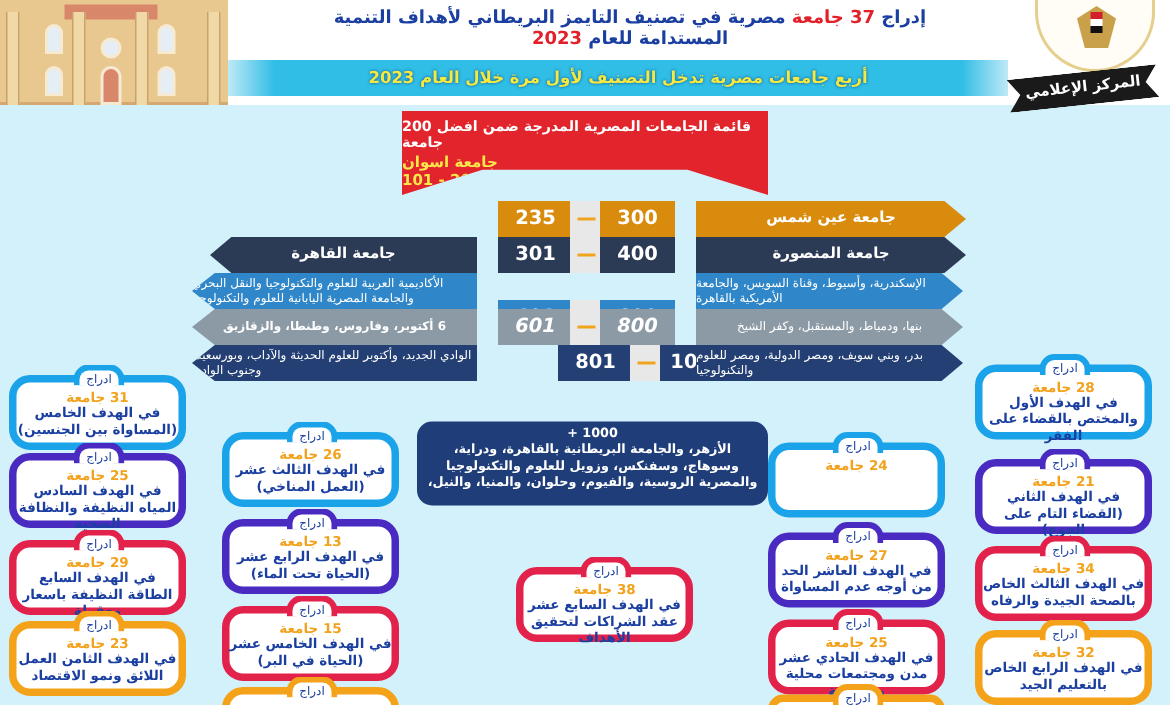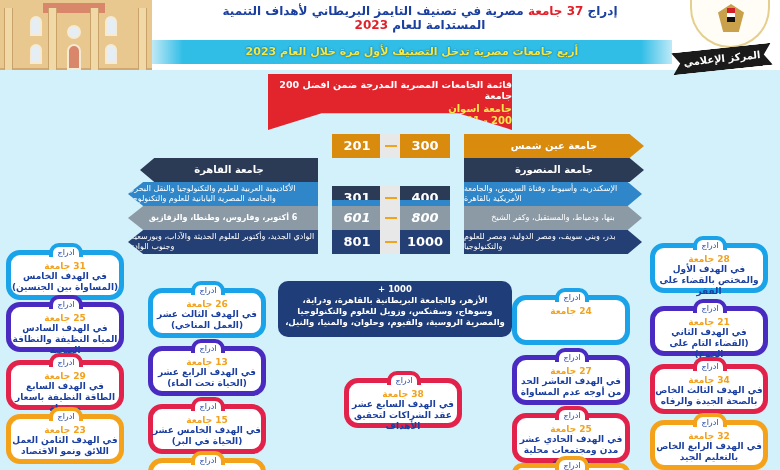--- a/index.html
+++ b/index.html
@@ -11,21 +11,21 @@
 .bldg .win{position:absolute;width:12px;height:20px;background:#e6eef5;border:2px solid #f6ead2;border-radius:6px 6px 0 0}
 .bldg .door{position:absolute;left:67px;top:44px;width:14px;height:26px;background:#d9876b;border:2px solid #f6ead2;border-radius:7px 7px 0 0}
 .bldg .oc{position:absolute;left:67px;top:25px;width:14px;height:14px;border-radius:50%;background:#e6eef5;border:2px solid #f6ead2}
 .header-title{position:absolute;left:200px;top:4px;width:440px;text-align:center;font-size:12px;font-weight:bold;color:#1b3fa0;direction:rtl}
 .header-title .red{color:#e1202a}
 .banner{position:absolute;left:152px;top:40px;width:520px;height:24px;background:linear-gradient(90deg,#bfe9f7 0%,#30bde6 6%,#30bde6 94%,#bfe9f7 100%);text-align:center;font-size:11px;font-weight:bold;color:#f4e842;line-height:24px;direction:rtl;text-shadow:0 0 2px #0a4d80}
 .emblem{position:absolute;left:690px;top:0;width:80px;height:48px;border:2px solid #e5cf8f;border-top:none;border-radius:0 0 40px 40px;background:#fffdf6}
 .emblem .eagle{position:absolute;left:26px;top:4px;width:26px;height:28px;background:#c9a14a;clip-path:polygon(50% 0,100% 30%,80% 100%,20% 100%,0 30%)}
 .emblem .flag{position:absolute;left:35px;top:8px;width:8px;height:14px;background:linear-gradient(#d21f2a 0 33%,#fff 33% 66%,#111 66%)}
 .ribbon{position:absolute;left:672px;top:48px;width:100px;height:22px;background:#1a1a1a;color:#fff;font-size:10px;font-weight:bold;text-align:center;line-height:22px;transform:rotate(-6deg);clip-path:polygon(0 0,100% 0,92% 50%,100% 100%,0 100%,8% 50%)}
-.list-head{position:absolute;left:268px;top:74px;width:244px;height:56px;background:#e2252d;clip-path:polygon(0 0,100% 0,100% 100%,78% 70%,22% 70%,0 100%);text-align:right;direction:rtl}
+.list-head{position:absolute;left:268px;top:74px;width:244px;height:56px;background:#e2252d;clip-path:polygon(0 0,100% 0,100% 100%,78% 70%,22% 70%,0 100%);text-align:left;direction:rtl}
 .list-head .t{font-size:9.5px;font-weight:bold;color:#fff;margin-top:5px}
 .list-head .u{font-size:10px;font-weight:bold;color:#f9e84a;margin-top:2px}
 .list-head .r{font-size:10px;font-weight:bold;color:#f9e84a;margin-top:1px;direction:ltr}
 .tier{position:absolute;left:318px;width:146px;height:24px}
 .tier .lo,.tier .hi{position:absolute;top:0;width:50px;height:24px;color:#fff;font-weight:bold;font-size:13px;text-align:center;line-height:24px}
 .tier .lo{left:14px}
 .tier .hi{right:14px}
 .tier .dash{position:absolute;left:62px;top:0;width:22px;height:24px;background:#e8e8e8}
 .tier .dash::after{content:"";position:absolute;left:5px;top:11px;width:12px;height:2px;background:#f0a41e}
 .side{position:absolute;height:24px;color:#fff;font-size:8px;line-height:10px;text-align:left;direction:rtl;display:flex;align-items:center;justify-content:center}
@@ -72,47 +72,47 @@
 <div class="ribbon">المركز الإعلامي</div>
 
 <div class="list-head">
   <div class="t">قائمة الجامعات المصرية المدرجة ضمن افضل 200 جامعة</div>
   <div class="u">جامعة اسوان</div>
   <div class="r">101 - 200</div>
 </div>
 
 <div id="tiers">
     <div class="tier" style="top: 134px;">
-      <div class="lo" style="background:#d98b0e">201</div>
+      <div class="lo" style="background:#d98b0e">235</div>
       <div class="dash"></div>
       <div class="hi" style="background:#d98b0e">300</div>
     </div>
     <div class="side r big" style="left: 464px; top: 134px; width: 180px; background: rgb(217, 139, 14);">جامعة عين شمس</div>
-    <div class="tier" style="top: 158px; margin-top: 28px;">
+    <div class="tier" style="top: 158px;">
       <div class="lo" style="background:#2b3a55">301</div>
       <div class="dash"></div>
       <div class="hi" style="background:#2b3a55">400</div>
     </div>
     <div class="side r big" style="left: 464px; top: 158px; width: 180px; background: rgb(43, 58, 85);">جامعة المنصورة</div>
     <div class="side l big" style="left: 140px; top: 158px; width: 178px; background: rgb(43, 58, 85);">جامعة القاهرة</div>
     <div class="tier" style="top: 200px;">
       <div class="lo" style="background:#2f86c8">401</div>
       <div class="dash"></div>
       <div class="hi" style="background:#2f86c8">600</div>
     </div>
     <div class="side r" style="left: 464px; top: 182px; width: 178px; background: rgb(47, 134, 200);">الإسكندرية، وأسيوط، وقناة السويس، والجامعة الأمريكية بالقاهرة</div>
     <div class="side l" style="left: 128px; top: 182px; width: 190px; background: rgb(47, 134, 200);">الأكاديمية العربية للعلوم والتكنولوجيا والنقل البحري والجامعة المصرية اليابانية للعلوم والتكنولوجيا</div>
     <div class="tier" style="top: 206px; font-style: italic;">
       <div class="lo" style="background:#8c9aa6">601</div>
       <div class="dash"></div>
       <div class="hi" style="background:#8c9aa6">800</div>
     </div>
     <div class="side r" style="left: 464px; top: 206px; width: 178px; background: rgb(140, 154, 166);">بنها، ودمياط، والمستقبل، وكفر الشيخ</div>
     <div class="side l" style="left: 128px; top: 206px; width: 190px; background: rgb(140, 154, 166); font-weight: bold;">6 أكتوبر، وفاروس، وطنطا، والزقازيق</div>
-    <div class="tier" style="top: 230px;">
+    <div class="tier" style="top: 230px; margin-left: 40px;">
       <div class="lo" style="background:#233f73">801</div>
       <div class="dash"></div>
       <div class="hi" style="background:#233f73">1000</div>
     </div>
     <div class="side r" style="left: 464px; top: 230px; width: 178px; background: rgb(35, 63, 115);">بدر، وبني سويف، ومصر الدولية، ومصر للعلوم والتكنولوجيا</div>
     <div class="side l" style="left: 128px; top: 230px; width: 190px; background: rgb(35, 63, 115);">الوادي الجديد، وأكتوبر للعلوم الحديثة والآداب، وبورسعيد، وجنوب الوادي</div>
   </div>
 <div class="b1000">
   <div>1000 +</div>
   <div>الأزهر، والجامعة البريطانية بالقاهرة، ودراية،</div>

